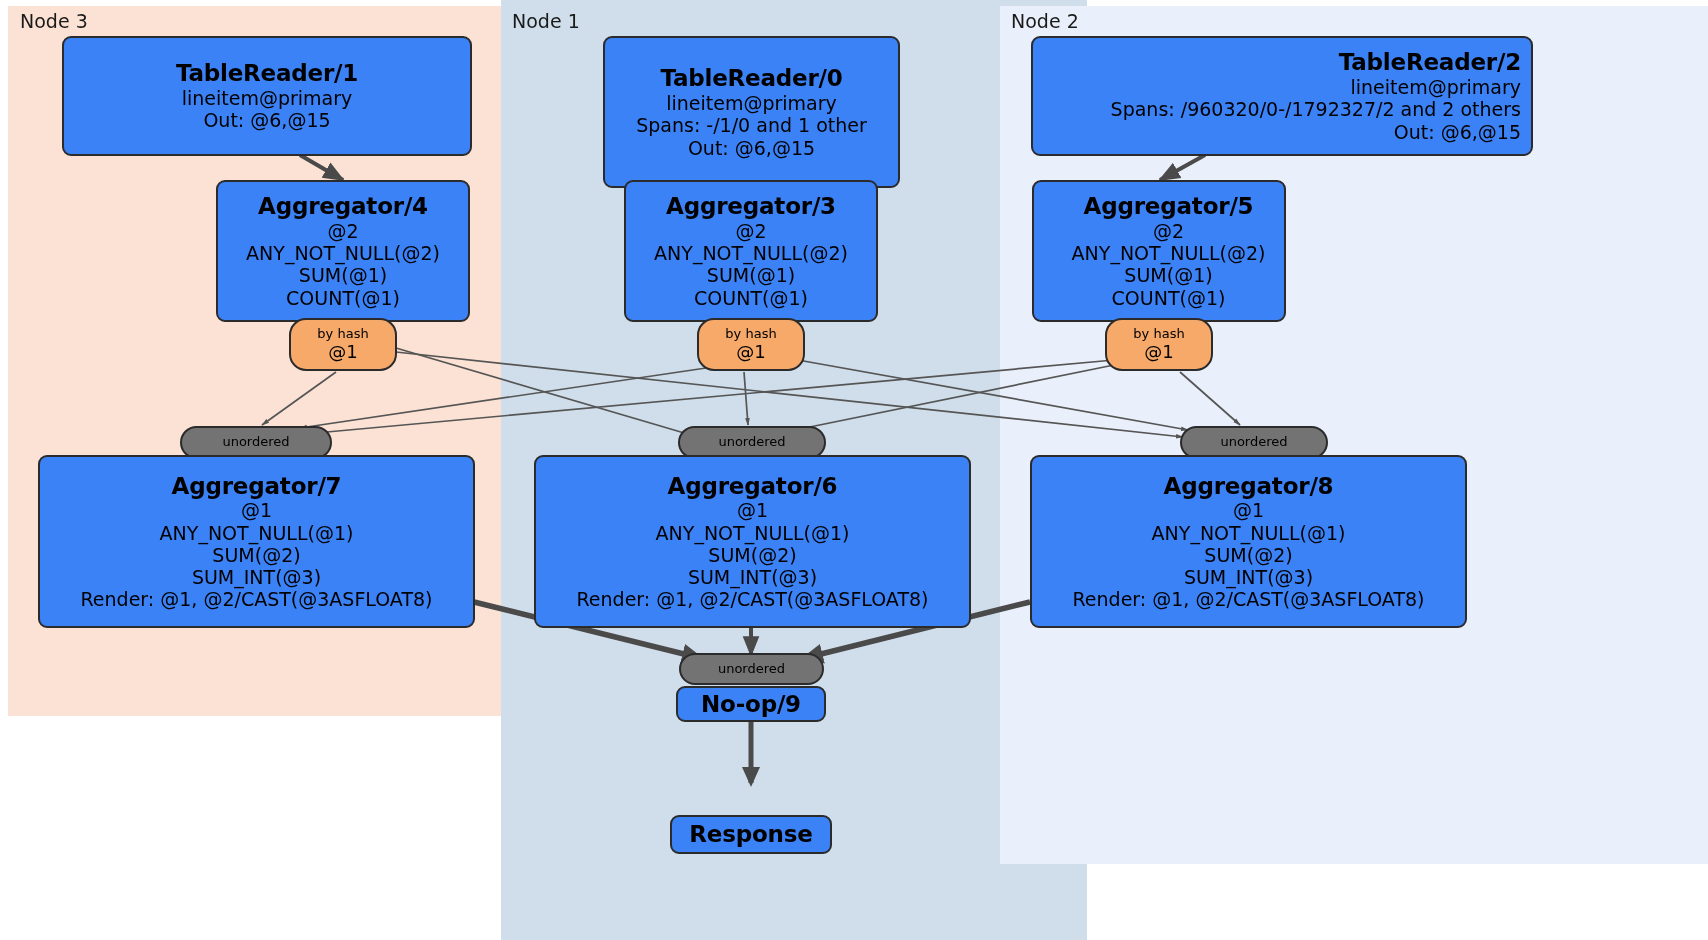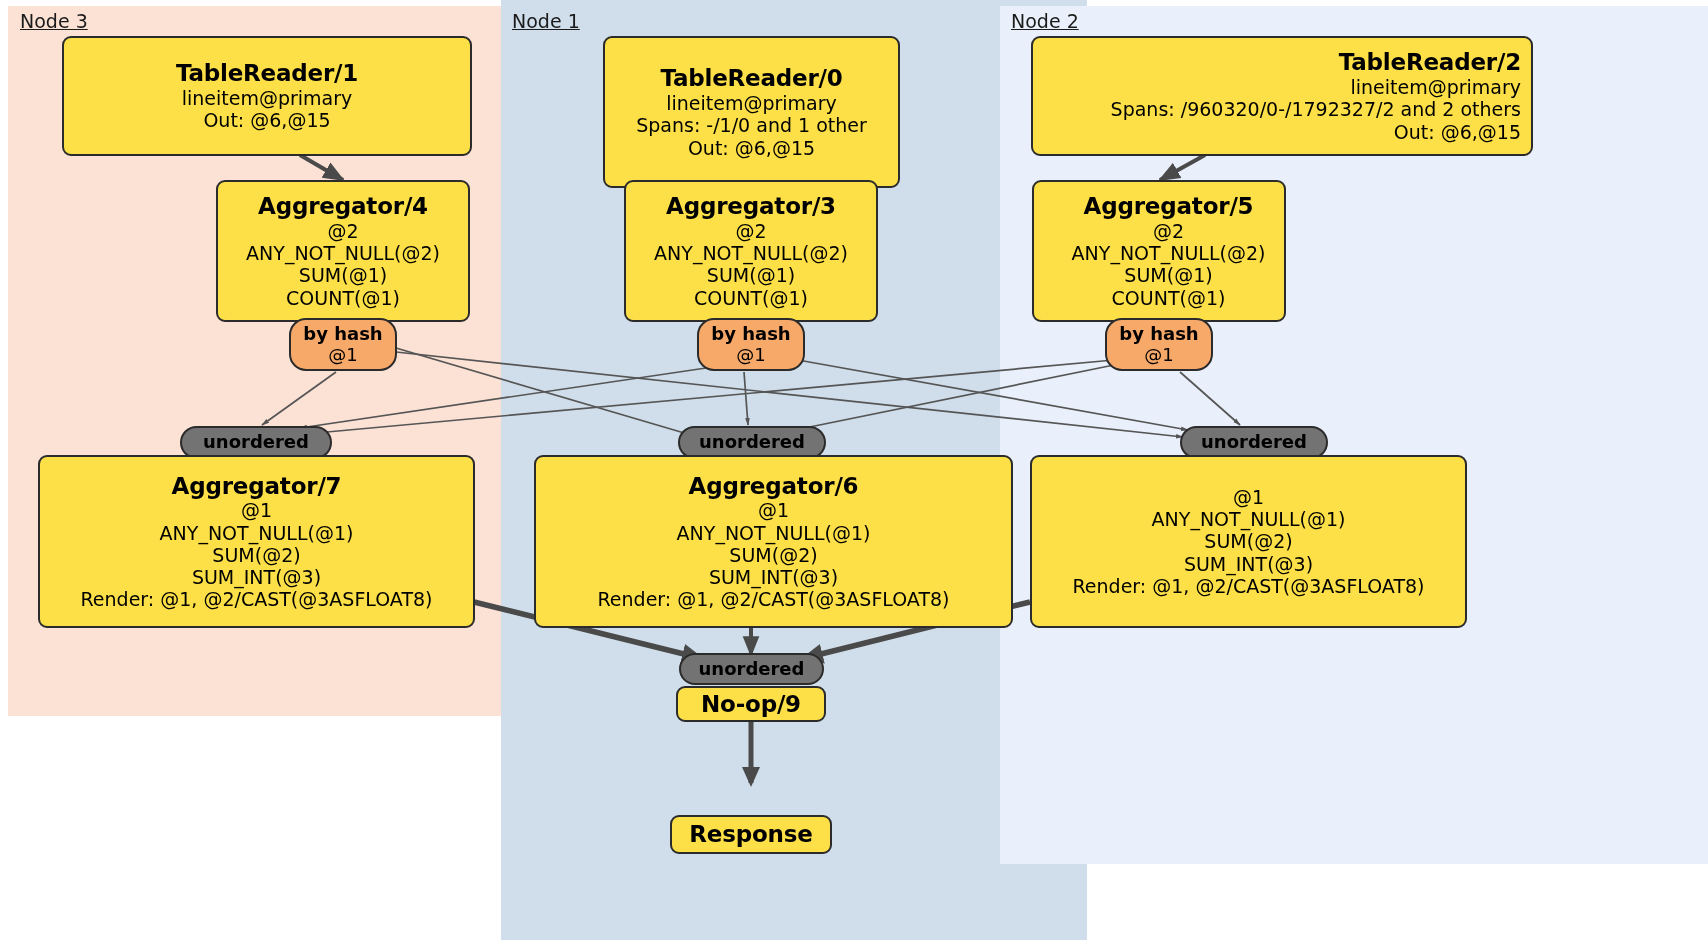--- a/index.html
+++ b/index.html
@@ -3,37 +3,37 @@
 <meta charset="utf-8">
 <style>
   html,body{margin:0;padding:0;background:#ffffff;}
   body{width:1708px;height:940px;overflow:hidden;
        font-family:"DejaVu Sans","Liberation Sans",sans-serif;}
   #stage{position:relative;width:1708px;height:940px;}
   svg.layer{position:absolute;left:0;top:0;width:1708px;height:940px;}
 
   .panel{position:absolute;box-sizing:border-box;}
   .panel-label{position:absolute;font-size:19px;color:#1a1a1a;
-       font-family:"DejaVu Sans","Liberation Sans",sans-serif;white-space:nowrap;text-decoration:underline;}
+       font-family:"DejaVu Sans","Liberation Sans",sans-serif;white-space:nowrap;}
 
-  .box{position:absolute;box-sizing:border-box;background:#fde047;
+  .box{position:absolute;box-sizing:border-box;background:#3b82f6;
        border:2.2px solid #2b2b2b;border-radius:9px;
        text-align:center;line-height:1.17;color:#000;
        display:flex;flex-direction:column;justify-content:center;
        padding:5px 10px;}
   .box .ttl{font-weight:bold;font-size:23px;letter-spacing:-.2px;}
   .box .ln{font-size:19px;white-space:nowrap;}
 
   .pill{position:absolute;box-sizing:border-box;border:2.2px solid #2b2b2b;
         border-radius:17px;display:flex;flex-direction:column;
         align-items:center;justify-content:center;text-align:center;
         line-height:1.12;color:#000;}
   .pill.hash{background:#f7a96a;}
   .pill.unord{background:#737373;}
-  .pill .p1{font-weight:bold;font-size:18px;}
+  .pill .p1{font-weight:normal;font-size:13px;}
   .pill .p2{font-size:18px;}
 </style>
 </head>
 <body>
 
 <div id="stage">
 
   <div class="panel" style="left:8px;top:6px;width:539px;height:710px;background:#fbe2d5;"></div>
   <div class="panel" style="left:501px;top:0px;width:586px;height:940px;background:#cfdeea;"></div>
   <div class="panel" style="left:1000px;top:6px;width:708px;height:858px;background:#eaf0fb;"></div>
@@ -147,30 +147,31 @@
 
   <div class="box" style="left:38px;top:455px;width:437px;height:173px;">
     <div class="ttl">Aggregator/7</div>
     <div class="ln">@1</div>
     <div class="ln">ANY_NOT_NULL(@1)</div>
     <div class="ln">SUM(@2)</div>
     <div class="ln">SUM_INT(@3)</div>
     <div class="ln">Render: @1, @2/CAST(@3ASFLOAT8)</div>
   </div>
 
-  <div class="box" style="left:534px;top:455px;width:479px;height:173px;">
+  <div class="box" style="left:534px;top:455px;width:437px;height:173px;">
     <div class="ttl">Aggregator/6</div>
     <div class="ln">@1</div>
     <div class="ln">ANY_NOT_NULL(@1)</div>
     <div class="ln">SUM(@2)</div>
     <div class="ln">SUM_INT(@3)</div>
     <div class="ln">Render: @1, @2/CAST(@3ASFLOAT8)</div>
   </div>
 
   <div class="box" style="left:1030px;top:455px;width:437px;height:173px;">
+    <div class="ttl">Aggregator/8</div>
     <div class="ln">@1</div>
     <div class="ln">ANY_NOT_NULL(@1)</div>
     <div class="ln">SUM(@2)</div>
     <div class="ln">SUM_INT(@3)</div>
     <div class="ln">Render: @1, @2/CAST(@3ASFLOAT8)</div>
   </div>
 
   <div class="pill unord" style="left:679px;top:653px;width:145px;height:32px;">
     <div class="p1">unordered</div>
   </div>

